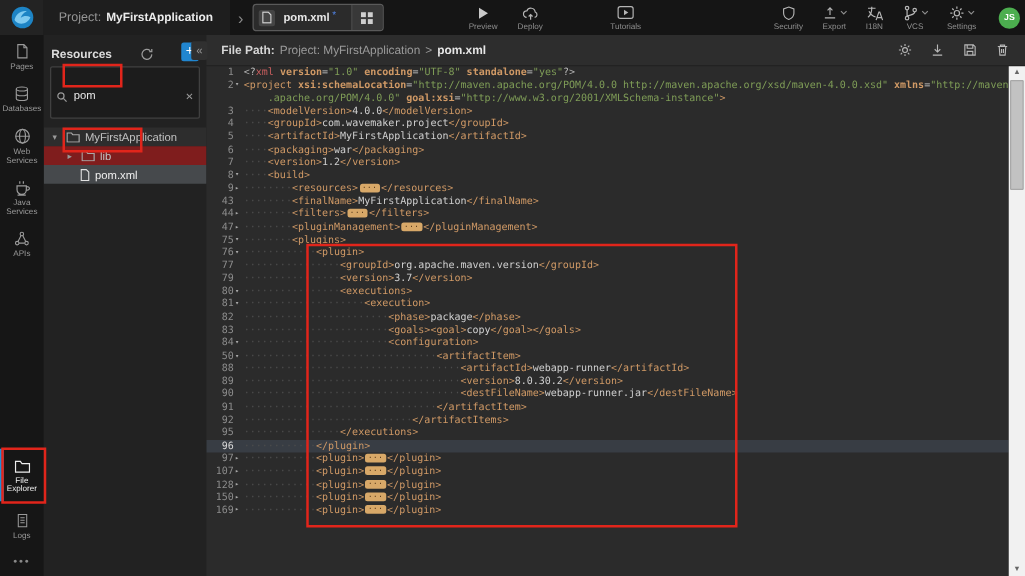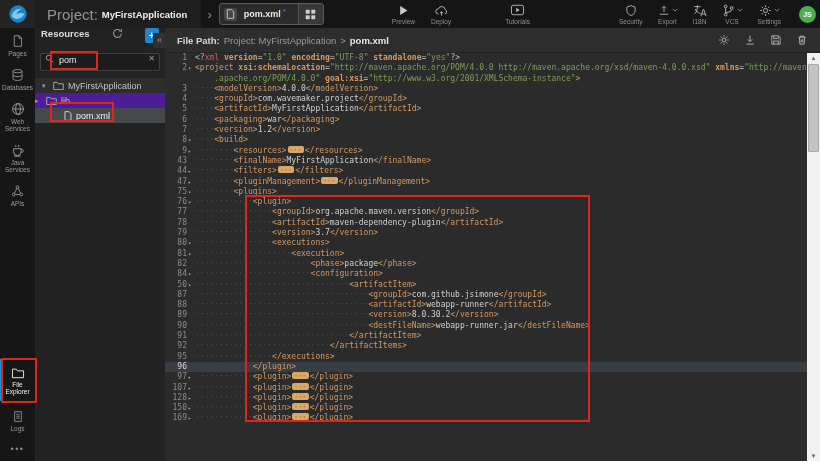--- a/index.html
+++ b/index.html
@@ -4,21 +4,21 @@
 <style>
   html,body{margin:0;padding:0}
   body{width:820px;height:461px;overflow:hidden;position:relative;background:#2b2b2b;
        font-family:"Liberation Sans",sans-serif;-webkit-font-smoothing:antialiased}
   svg{display:block}
 
   
   .topbar{position:absolute;top:0;left:0;right:0;height:28px;background:#151515;display:flex;align-items:center;z-index:10}
   .logo-cell{width:35px;height:28px;background:#232323;display:flex;align-items:center;justify-content:center;flex:0 0 35px}
   .proj-seg{height:28px;background:#1e1e1e;display:flex;align-items:center;padding:0 14px 0 12px}
-  .proj-label{color:#969696;font-size:15px;margin-right:4px;white-space:nowrap}
+  .proj-label{color:#969696;font-size:10px;margin-right:4px;white-space:nowrap}
   .proj-name{color:#ececec;font-size:9.5px;font-weight:bold;white-space:nowrap}
   .crumb-chev{color:#8a8a8a;font-size:13px;margin:0 7px 0 6px}
   .tab{height:20px;background:#2b2b2b;border:1px solid #5a5a5a;border-radius:3px;display:flex;align-items:center;padding-left:4px}
   .tab-ficon{width:13px;height:13px;background:#454545;border-radius:2px;display:flex;align-items:center;justify-content:center;margin-right:7px}
   .tab-name{color:#e8e8e8;font-size:9px;font-weight:bold}
   .tab-mod{color:#4f80e0;font-size:8px;margin-left:2px;position:relative;top:-3px}
   .tab-grid{width:24px;height:20px;margin-left:12px;border-left:1px solid #555;background:#383838;display:flex;align-items:center;justify-content:center;border-radius:0 2px 2px 0}
   .tbtn{display:flex;flex-direction:column;align-items:center;gap:1px;color:#8f8f8f;font-size:6.5px;white-space:nowrap;cursor:pointer}
   .tbtn .ic{height:14px;display:flex;align-items:center;justify-content:center;gap:2px}
   .tb-preview{margin-left:68px}.tb-deploy{margin-left:16px}.tb-tutorials{margin-left:54px}
@@ -31,32 +31,32 @@
   .ib-item{width:35px;display:flex;flex-direction:column;align-items:center;gap:2px;padding:6px 0 5px;
            color:#9a9a9a;font-size:6.5px;text-align:center;line-height:7px;cursor:pointer}
   .ib-item.active{color:#f0f0f0}
   .ib-fe{position:absolute;top:333px;left:0}
   .ib-logs{position:absolute;top:376px;left:0}
   .ib-dots{position:absolute;top:416px;left:0;width:35px;text-align:center;color:#8a8a8a;font-size:9px;letter-spacing:1.5px}
   .ib-indicator{position:absolute;left:0;top:331px;width:3px;height:42px;background:#1f8fd6}
 
   
   .respanel{position:absolute;left:35px;top:28px;width:130px;bottom:0;background:#222;z-index:5}
-  .res-head{height:21px;display:flex;align-items:flex-start;padding:0 6px;gap:22px}
+  .res-head{height:21px;display:flex;align-items:flex-end;padding:0 6px;gap:22px}
   .res-title{flex:1;color:#dcdcdc;font-size:9.5px;font-weight:bold}
   .res-plus{width:15px;height:15px;background:#2186d0;border-radius:2px;color:#fff;font-size:11px;line-height:14px;text-align:center;cursor:pointer}
   .res-collapse{position:absolute;left:118px;top:5px;width:13px;height:15px;background:#303030;color:#9a9a9a;
                 font-size:9px;line-height:15px;text-align:center;border-radius:2px;cursor:pointer}
   .res-search{margin:4px 5px 7px;height:16px;background:#1c1c1c;border:1px solid #404040;border-radius:2px;
-              display:flex;align-items:flex-start;padding:0 4px;gap:3px}
+              display:flex;align-items:flex-end;padding:12px 4px;gap:3px}
   .res-search input{flex:1;min-width:0;background:transparent;border:none;outline:none;color:#e8e8e8;font-size:9px;font-family:inherit}
   .res-x{color:#9a9a9a;font-size:8px;cursor:pointer}
   .tree-row{height:15px;display:flex;align-items:center;gap:4px;font-size:9px;color:#c2c2c2;cursor:pointer;white-space:nowrap}
   .tr-root{background:#2d2d2d;padding-left:7px}
-  .tr-lib{background:#4c1d95;}
+  .tr-lib{background:#7f1d1d;padding-left:19px}
   .tr-file{background:#46494c;color:#f0f0f0;padding-left:29px}
   .tr-exp{font-size:7px;color:#9a9a9a;width:7px}
 
   
   .editor{position:absolute;left:165px;top:28px;right:0;bottom:0;background:#2b2b2b}
   .pathbar{height:24px;background:#2d2d2d;border-bottom:1px solid #222;display:flex;align-items:center;
            padding:0 12px;color:#9a9a9a;font-size:9.5px;gap:4px}
   .pb-label{color:#d6d6d6;font-weight:bold}
   .pb-file{color:#e6e6e6;font-weight:bold}
   .pb-icons{margin-left:auto;display:flex;gap:14px;align-items:center}
@@ -385,28 +385,27 @@
       <div class="crow"><span class="gut"><span class="lnum">6</span><span class="fmark"></span></span><span class="cline"><span class="ws">····</span><span class="tg">&lt;packaging&gt;</span><span class="pl">war</span><span class="tg">&lt;/packaging&gt;</span></span></div>
       <div class="crow"><span class="gut"><span class="lnum">7</span><span class="fmark"></span></span><span class="cline"><span class="ws">····</span><span class="tg">&lt;version&gt;</span><span class="pl">1.2</span><span class="tg">&lt;/version&gt;</span></span></div>
       <div class="crow"><span class="gut"><span class="lnum">8</span><span class="fmark">▾</span></span><span class="cline"><span class="ws">····</span><span class="tg">&lt;build&gt;</span></span></div>
       <div class="crow"><span class="gut"><span class="lnum">9</span><span class="fmark">▸</span></span><span class="cline"><span class="ws">········</span><span class="tg">&lt;resources&gt;</span><span class="fd">···</span><span class="tg">&lt;/resources&gt;</span></span></div>
       <div class="crow"><span class="gut"><span class="lnum">43</span><span class="fmark"></span></span><span class="cline"><span class="ws">········</span><span class="tg">&lt;finalName&gt;</span><span class="pl">MyFirstApplication</span><span class="tg">&lt;/finalName&gt;</span></span></div>
       <div class="crow"><span class="gut"><span class="lnum">44</span><span class="fmark">▸</span></span><span class="cline"><span class="ws">········</span><span class="tg">&lt;filters&gt;</span><span class="fd">···</span><span class="tg">&lt;/filters&gt;</span></span></div>
       <div class="crow"><span class="gut"><span class="lnum">47</span><span class="fmark">▸</span></span><span class="cline"><span class="ws">········</span><span class="tg">&lt;pluginManagement&gt;</span><span class="fd">···</span><span class="tg">&lt;/pluginManagement&gt;</span></span></div>
       <div class="crow"><span class="gut"><span class="lnum">75</span><span class="fmark">▾</span></span><span class="cline"><span class="ws">········</span><span class="tg">&lt;plugins&gt;</span></span></div>
       <div class="crow"><span class="gut"><span class="lnum">76</span><span class="fmark">▾</span></span><span class="cline"><span class="ws">············</span><span class="tg">&lt;plugin&gt;</span></span></div>
       <div class="crow"><span class="gut"><span class="lnum">77</span><span class="fmark"></span></span><span class="cline"><span class="ws">················</span><span class="tg">&lt;groupId&gt;</span><span class="pl">org.apache.maven.version</span><span class="tg">&lt;/groupId&gt;</span></span></div>
-      <div class="crow"><span class="gut"><span class="lnum">78</span><span class="fmark"></span></span><span class="cline"><span class="ws">················</span><span class="tg">&lt;artifactId&gt;</span><span class="pl">maven-dependency-plugin</span><span class="tg">&lt;/artifactId&gt;</span></span></div>
       <div class="crow"><span class="gut"><span class="lnum">79</span><span class="fmark"></span></span><span class="cline"><span class="ws">················</span><span class="tg">&lt;version&gt;</span><span class="pl">3.7</span><span class="tg">&lt;/version&gt;</span></span></div>
       <div class="crow"><span class="gut"><span class="lnum">80</span><span class="fmark">▾</span></span><span class="cline"><span class="ws">················</span><span class="tg">&lt;executions&gt;</span></span></div>
       <div class="crow"><span class="gut"><span class="lnum">81</span><span class="fmark">▾</span></span><span class="cline"><span class="ws">····················</span><span class="tg">&lt;execution&gt;</span></span></div>
       <div class="crow"><span class="gut"><span class="lnum">82</span><span class="fmark"></span></span><span class="cline"><span class="ws">························</span><span class="tg">&lt;phase&gt;</span><span class="pl">package</span><span class="tg">&lt;/phase&gt;</span></span></div>
+      <div class="crow"><span class="gut"><span class="lnum">83</span><span class="fmark"></span></span><span class="cline"><span class="ws">························</span><span class="tg">&lt;goals&gt;&lt;goal&gt;</span><span class="pl">copy</span><span class="tg">&lt;/goal&gt;&lt;/goals&gt;</span></span></div>
       <div class="crow"><span class="gut"><span class="lnum">84</span><span class="fmark">▾</span></span><span class="cline"><span class="ws">························</span><span class="tg">&lt;configuration&gt;</span></span></div>
       <div class="crow"><span class="gut"><span class="lnum">50</span><span class="fmark">▾</span></span><span class="cline"><span class="ws">································</span><span class="tg">&lt;artifactItem&gt;</span></span></div>
-      <div class="crow"><span class="gut"><span class="lnum">87</span><span class="fmark"></span></span><span class="cline"><span class="ws">····································</span><span class="tg">&lt;groupId&gt;</span><span class="pl">com.github.jsimone</span><span class="tg">&lt;/groupId&gt;</span></span></div>
       <div class="crow"><span class="gut"><span class="lnum">88</span><span class="fmark"></span></span><span class="cline"><span class="ws">····································</span><span class="tg">&lt;artifactId&gt;</span><span class="pl">webapp-runner</span><span class="tg">&lt;/artifactId&gt;</span></span></div>
       <div class="crow"><span class="gut"><span class="lnum">89</span><span class="fmark"></span></span><span class="cline"><span class="ws">····································</span><span class="tg">&lt;version&gt;</span><span class="pl">8.0.30.2</span><span class="tg">&lt;/version&gt;</span></span></div>
       <div class="crow"><span class="gut"><span class="lnum">90</span><span class="fmark"></span></span><span class="cline"><span class="ws">····································</span><span class="tg">&lt;destFileName&gt;</span><span class="pl">webapp-runner.jar</span><span class="tg">&lt;/destFileName&gt;</span></span></div>
       <div class="crow"><span class="gut"><span class="lnum">91</span><span class="fmark"></span></span><span class="cline"><span class="ws">································</span><span class="tg">&lt;/artifactItem&gt;</span></span></div>
       <div class="crow"><span class="gut"><span class="lnum">92</span><span class="fmark"></span></span><span class="cline"><span class="ws">····························</span><span class="tg">&lt;/artifactItems&gt;</span></span></div>
       <div class="crow"><span class="gut"><span class="lnum">95</span><span class="fmark"></span></span><span class="cline"><span class="ws">················</span><span class="tg">&lt;/executions&gt;</span></span></div>
       <div class="crow active"><span class="gut"><span class="lnum">96</span><span class="fmark"></span></span><span class="cline"><span class="ws">············</span><span class="tg">&lt;/plugin&gt;</span></span></div>
       <div class="crow"><span class="gut"><span class="lnum">97</span><span class="fmark">▸</span></span><span class="cline"><span class="ws">············</span><span class="tg">&lt;plugin&gt;</span><span class="fd">···</span><span class="tg">&lt;/plugin&gt;</span></span></div>
       <div class="crow"><span class="gut"><span class="lnum">107</span><span class="fmark">▸</span></span><span class="cline"><span class="ws">············</span><span class="tg">&lt;plugin&gt;</span><span class="fd">···</span><span class="tg">&lt;/plugin&gt;</span></span></div>
       <div class="crow"><span class="gut"><span class="lnum">128</span><span class="fmark">▸</span></span><span class="cline"><span class="ws">············</span><span class="tg">&lt;plugin&gt;</span><span class="fd">···</span><span class="tg">&lt;/plugin&gt;</span></span></div>

